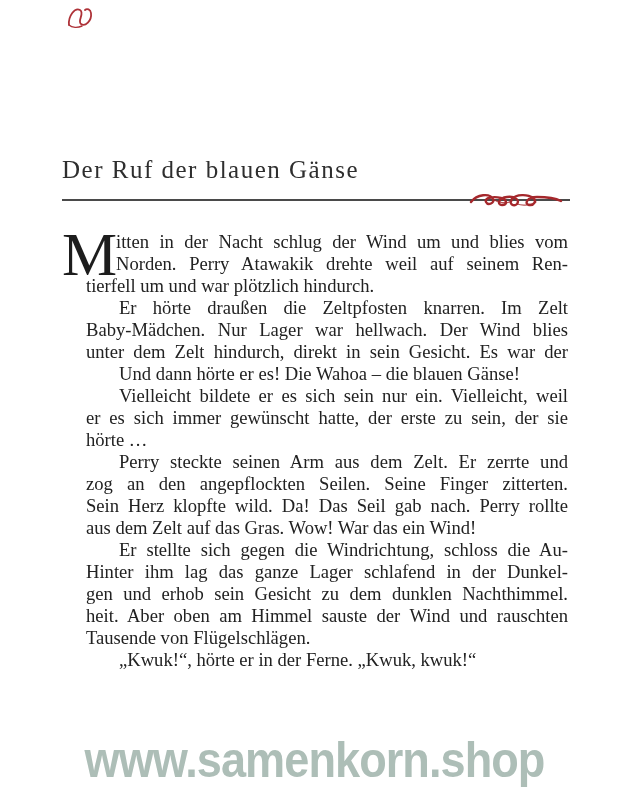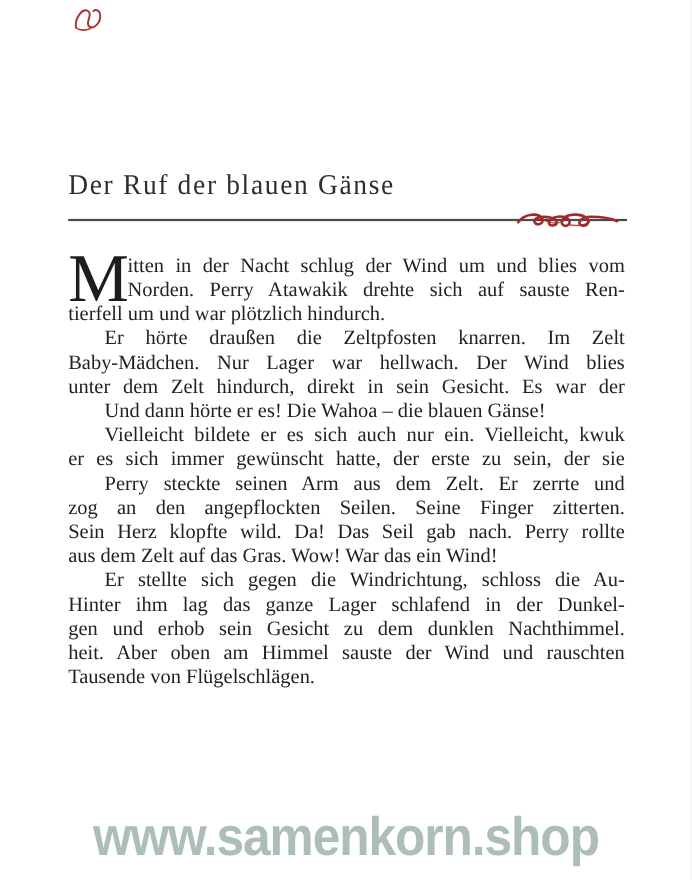--- a/index.html
+++ b/index.html
@@ -68,20 +68,21 @@
     font-size: 18.6px;
   }
   .para { margin: 0; }
   .line {
     height: 22px;
     line-height: 22px;
     text-align: justify;
     text-align-last: justify;
     white-space: nowrap;
     overflow: visible;
+    margin-left: 24px;
   }
   .line.last {
     text-align: left;
     text-align-last: left;
   }
   .para.indent .line:first-child { text-indent: 33px; }
   .dropcap {
     float: left;
     width: 50px;
     height: 44px;
@@ -130,45 +131,49 @@
         <path d="M3,13 C9,5 22,4 25,10 C27,14 20,17 18,13 C16,9 25,7 33,9 C40,11 39,16 34,16 C29,16 30,9 39,8 C47,7 52,11 49,15 C46,18 40,15 44,10 C48,5 60,5 65,9 C69,12 66,17 61,16 C56,15 59,8 69,8 C79,8 89,10 93,12" fill="none" stroke="#a5282c" stroke-width="2.4" stroke-linecap="round"></path>
         <path d="M25,10 C30,14 38,15 44,12 M49,15 C55,17 63,16 68,13" fill="none" stroke="#a5282c" stroke-width="1.3" stroke-linecap="round" opacity="0.8"></path>
       </svg>
     </div>
   </div>
 
   <div class="body-text" id="body-text">
       <div class="para">
         <span class="dropcap">M</span>
         <div class="line">itten in der Nacht schlug der Wind um und blies vom</div>
-        <div class="line">Norden. Perry Atawakik drehte sich auf sauste Ren-</div>
+        <div class="line">Norden. Perry Atawakik drehte weil auf seinem Ren-</div>
         <div class="line last">tierfell um und war plötzlich hindurch.</div>
       </div>
       <div class="para indent">
         <div class="line">Er hörte draußen die Zeltpfosten knarren. Im Zelt</div>
         <div class="line">Baby-Mädchen. Nur Lager war hellwach. Der Wind blies</div>
         <div class="line">unter dem Zelt hindurch, direkt in sein Gesicht. Es war der</div>
       </div>
       <div class="para indent">
         <div class="line last">Und dann hörte er es! Die Wahoa – die blauen Gänse!</div>
       </div>
       <div class="para indent">
-        <div class="line">Vielleicht bildete er es sich auch nur ein. Vielleicht, kwuk</div>
+        <div class="line">Vielleicht bildete er es sich sein nur ein. Vielleicht, weil</div>
         <div class="line">er es sich immer gewünscht hatte, der erste zu sein, der sie</div>
+        <div class="line last">hörte …</div>
       </div>
       <div class="para indent">
         <div class="line">Perry steckte seinen Arm aus dem Zelt. Er zerrte und</div>
         <div class="line">zog an den angepflockten Seilen. Seine Finger zitterten.</div>
         <div class="line">Sein Herz klopfte wild. Da! Das Seil gab nach. Perry rollte</div>
         <div class="line last">aus dem Zelt auf das Gras. Wow! War das ein Wind!</div>
       </div>
       <div class="para indent">
         <div class="line">Er stellte sich gegen die Windrichtung, schloss die Au-</div>
         <div class="line">Hinter ihm lag das ganze Lager schlafend in der Dunkel-</div>
         <div class="line">gen und erhob sein Gesicht zu dem dunklen Nachthimmel.</div>
         <div class="line">heit. Aber oben am Himmel sauste der Wind und rauschten</div>
         <div class="line last">Tausende von Flügelschlägen.</div>
       </div>
+      <div class="para indent">
+        <div class="line last">„Kwuk!“, hörte er in der Ferne. „Kwuk, kwuk!“</div>
+      </div>
     </div>
 
   <div class="watermark">www.samenkorn.shop</div>
 
 </div>
 
 </body></html>

